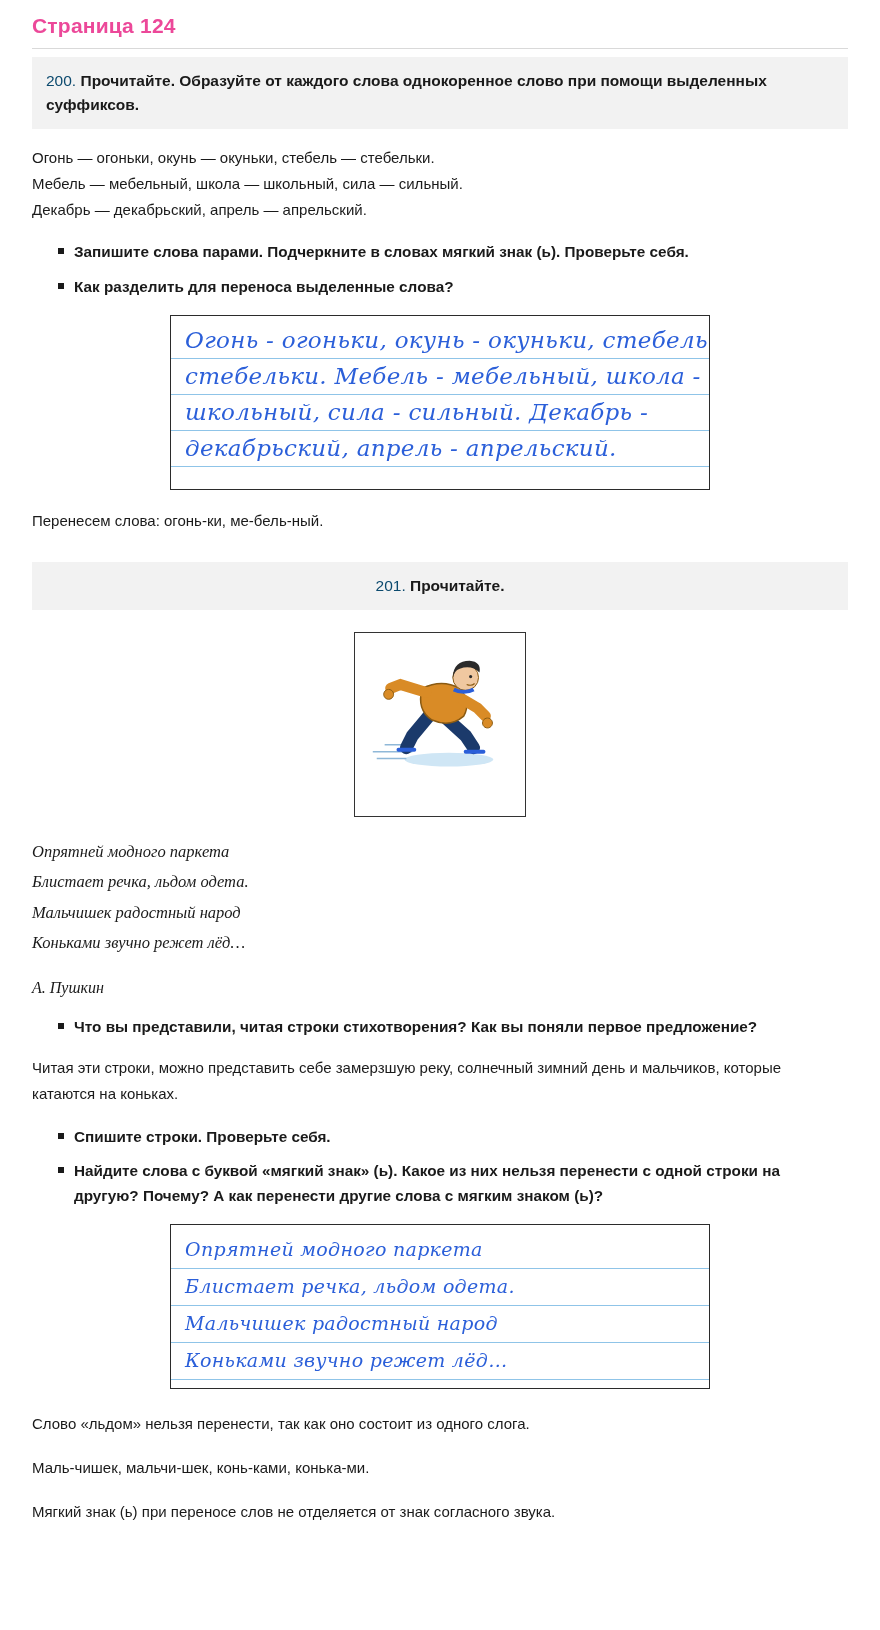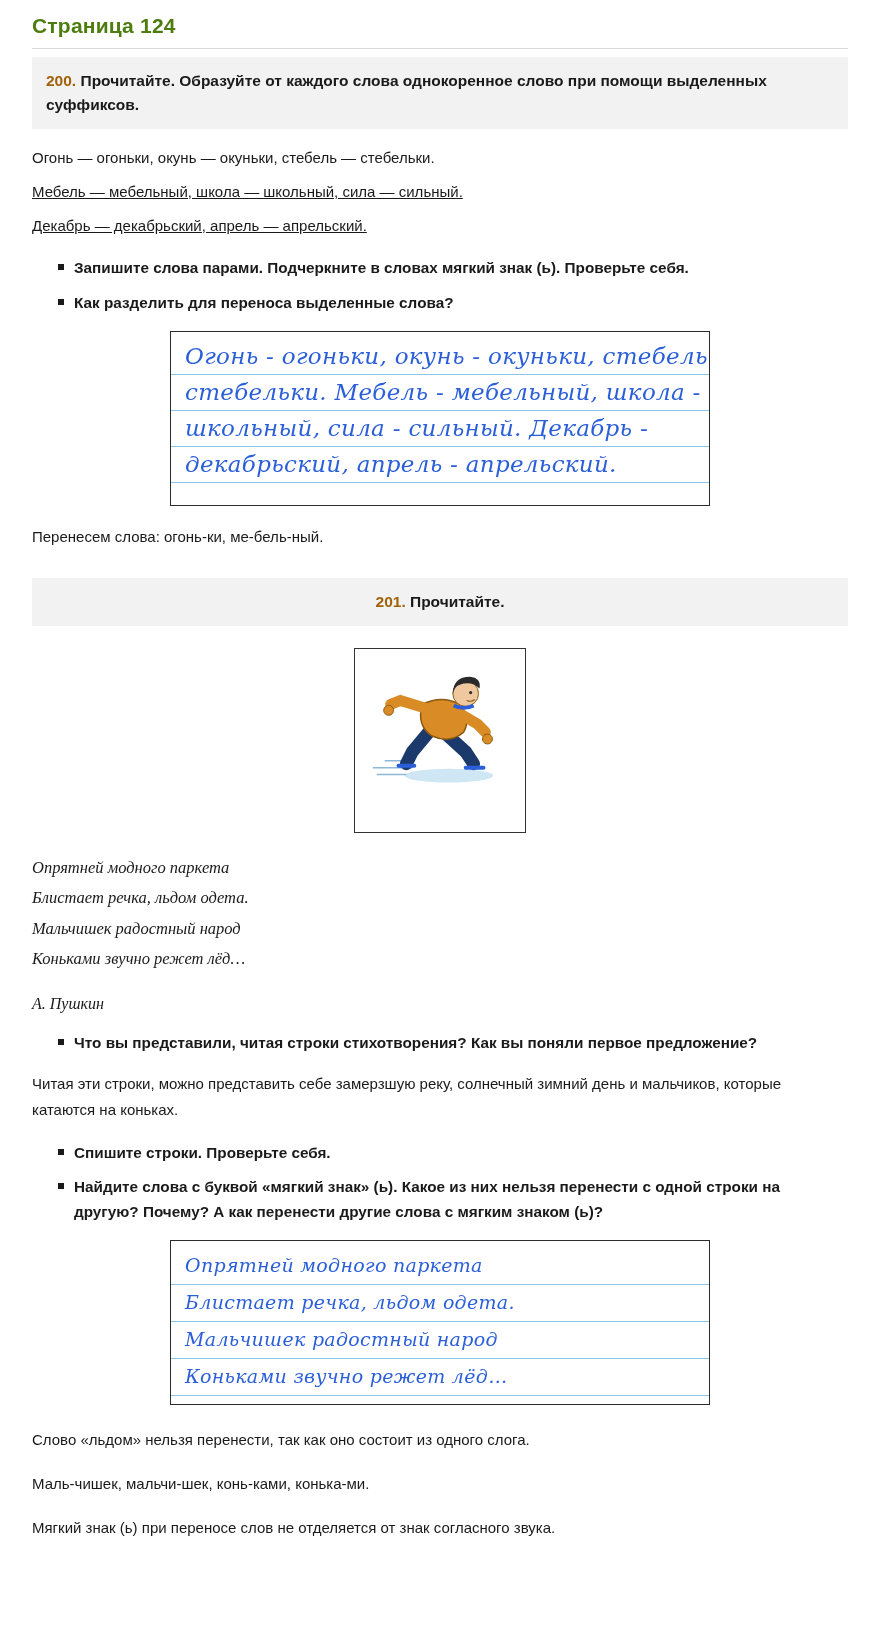--- a/index.html
+++ b/index.html
@@ -12,53 +12,53 @@
     font-family: "Liberation Sans", sans-serif;
     color: #1a1a1a;
     font-size: 15px;
   }
   .page {
     width: 880px;
     box-sizing: border-box;
     padding: 0 32px 24px 32px;
   }
   .page-title {
-    color: #4d7c0f;
+    color: #ec4899;
     font-size: 21px;
     font-weight: bold;
     padding: 14px 0 10px 0;
     letter-spacing: 0.2px;
   }
   .rule {
     height: 1px;
     background: #d9d9d9;
     margin: 0 0 0 0;
   }
   .task-header {
     background: #f2f2f2;
     padding: 12px 14px 12px 14px;
     font-weight: bold;
     font-size: 15.5px;
     line-height: 1.55;
     margin-top: 8px;
   }
   .task-num {
-    color: #a16207;
-    font-weight: bold;
+    color: #0c4a6e;
+    font-weight: normal;
   }
   .para {
     line-height: 1.72;
     margin: 0;
     padding: 0;
     font-size: 15px;
   }
   .block-text {
     margin: 16px 0 0 0;
   }
-  .block-text .para + .para { margin-top: 8px; text-decoration: underline; }
+  .block-text .para + .para { margin-top: 0; }
 
   ul.bullets {
     list-style: none;
     margin: 18px 0 0 0;
     padding: 0 0 0 26px;
   }
   ul.bullets li {
     position: relative;
     font-weight: bold;
     line-height: 1.6;

